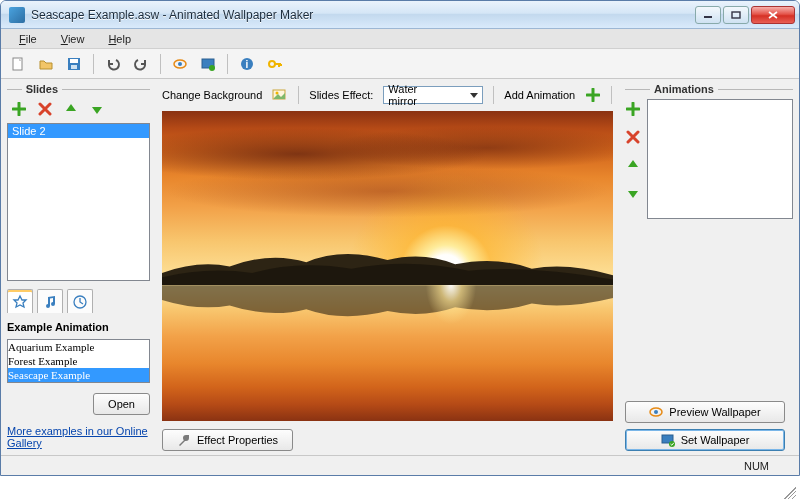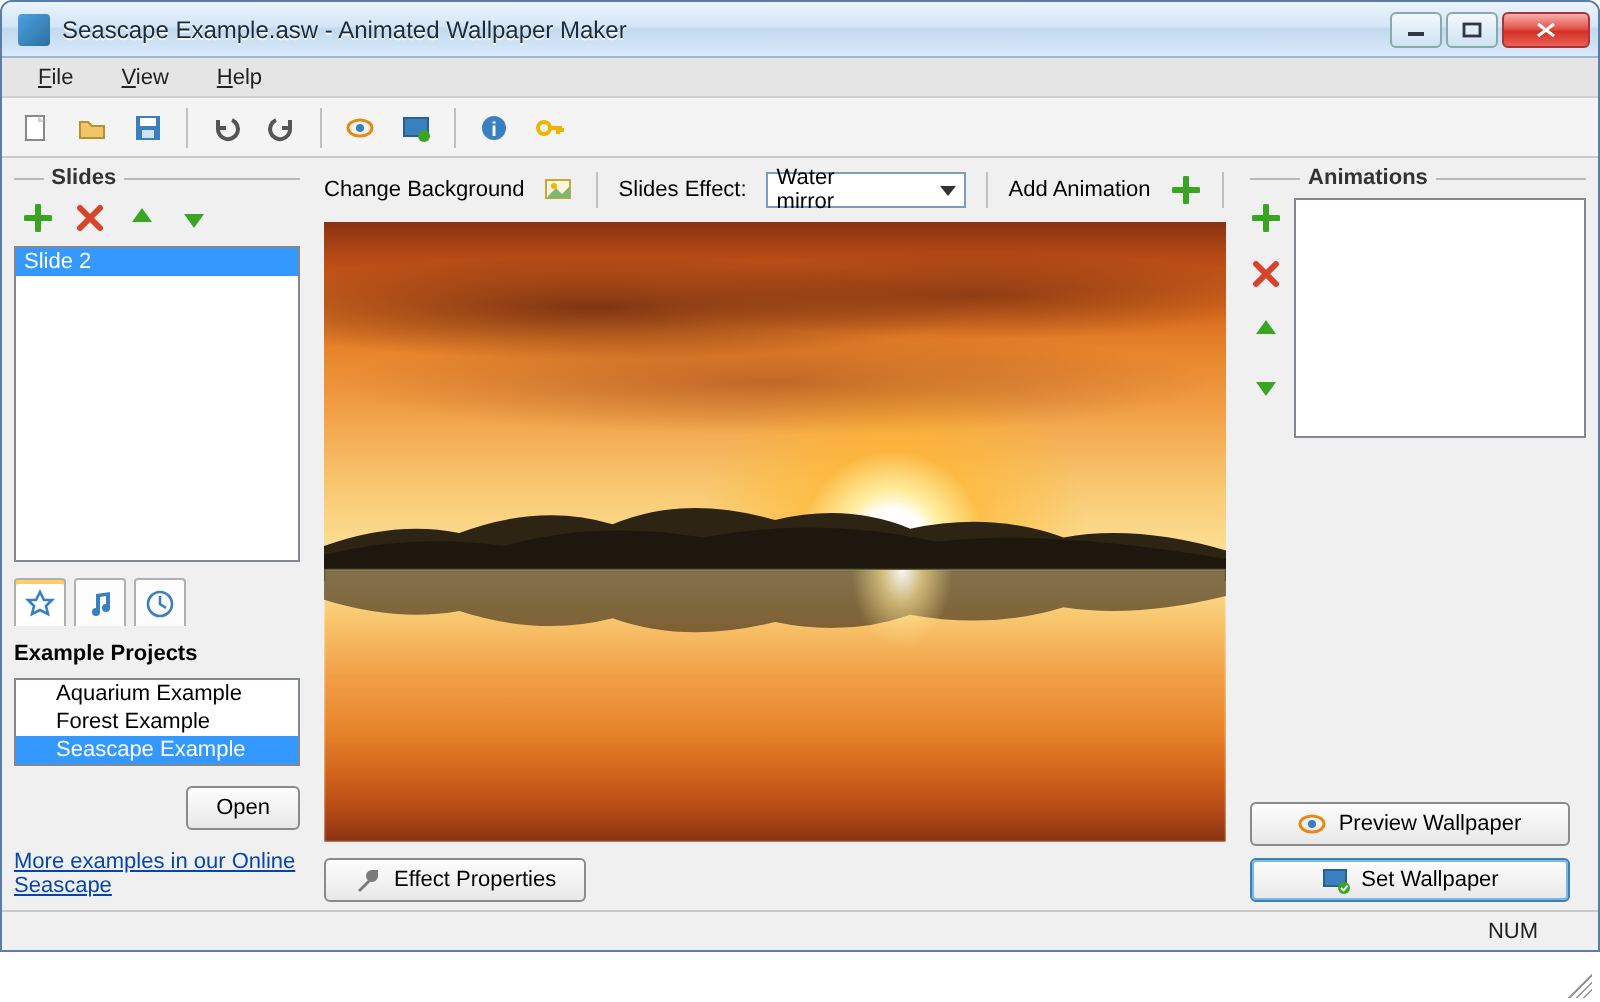--- a/index.html
+++ b/index.html
@@ -33,21 +33,21 @@
 .sicon { width:16px; height:16px; display:flex; align-items:center; justify-content:center; }
 .slides-list { flex: 0 0 158px; background:#fff; border:1px solid #828790; }
 .slides-list .sel { background:#3399ff; color:#fff; padding:1px 4px; }
 
 .tabrow { display:flex; gap:4px; margin-top:4px; }
 .tab { width:26px; height:24px; border:1px solid #b0b0b0; border-bottom:none; background:#fcfcfc; display:flex; align-items:center; justify-content:center; border-radius:2px 2px 0 0; }
 .tab.active { background:#fff; box-shadow: inset 0 2px 0 #ffcc66; }
 
 .ex-head { font-weight:bold; margin:4px 0 2px; }
 .ex-list { background:#fff; border:1px solid #828790; }
-.ex-list div { padding:1px 20px; }
+.ex-list div { padding:1px 0;font-family:Liberation Serif, serif; }
 .ex-list .sel { background:#3399ff; color:#fff; }
 
 .open-btn-row { display:flex; justify-content:flex-end; margin-top:6px; }
 .btn { height:22px; padding:0 14px; background:linear-gradient(#fdfdfd,#e8e8e8); border:1px solid #8a8a8a; border-radius:3px; display:inline-flex; align-items:center; gap:6px; cursor:default; font-size:11px; }
 .btn.wide { width: 160px; justify-content:center; }
 .btn.active { box-shadow: inset 0 0 0 1px #7ab6e8; border-color:#3c7fb1; }
 
 .link { color:#0645ad; text-decoration:underline; margin-top:6px; cursor:default; }
 
 .mid-col { flex:1; padding:4px 6px; display:flex; flex-direction:column; gap:4px; }
@@ -221,32 +221,32 @@
             </svg>
           </div>
         <div class="tab">
             <svg width="16" height="16">
               <circle cx="8" cy="8" r="6" fill="none" stroke="#3a7fbf" stroke-width="1.3"></circle>
               <path d="M8 4 L8 8 L11 10" stroke="#3a7fbf" stroke-width="1.3" fill="none"></path>
             </svg>
           </div>
       </div>
 
-      <div class="ex-head">Example Projects</div>
+      <div class="ex-head">Example Animation</div>
       <div class="ex-list">
         <div>Aquarium Example</div>
         <div>Forest Example</div>
         <div class="sel">Seascape Example</div>
       </div>
       <div class="open-btn-row">
         <div class="btn">
             <span>Open</span>
           </div>
       </div>
-      <div class="link">More examples in our Online Seascape</div>
+      <div class="link">More examples in our Online Gallery</div>
     </div>
 
     <div class="mid-col">
       <div class="mid-top">
         <span>Change Background</span>
         <span class="sicon">
             <svg width="16" height="16">
               <rect x="1" y="3" width="12" height="9" fill="#fef5dc" stroke="#c9a53a"></rect>
               <circle cx="5" cy="6" r="1.5" fill="#f0b400"></circle>
               <path d="M2 11 L6 7 L9 10 L13 6 L13 12 L2 12 Z" fill="#7fb86b"></path>

